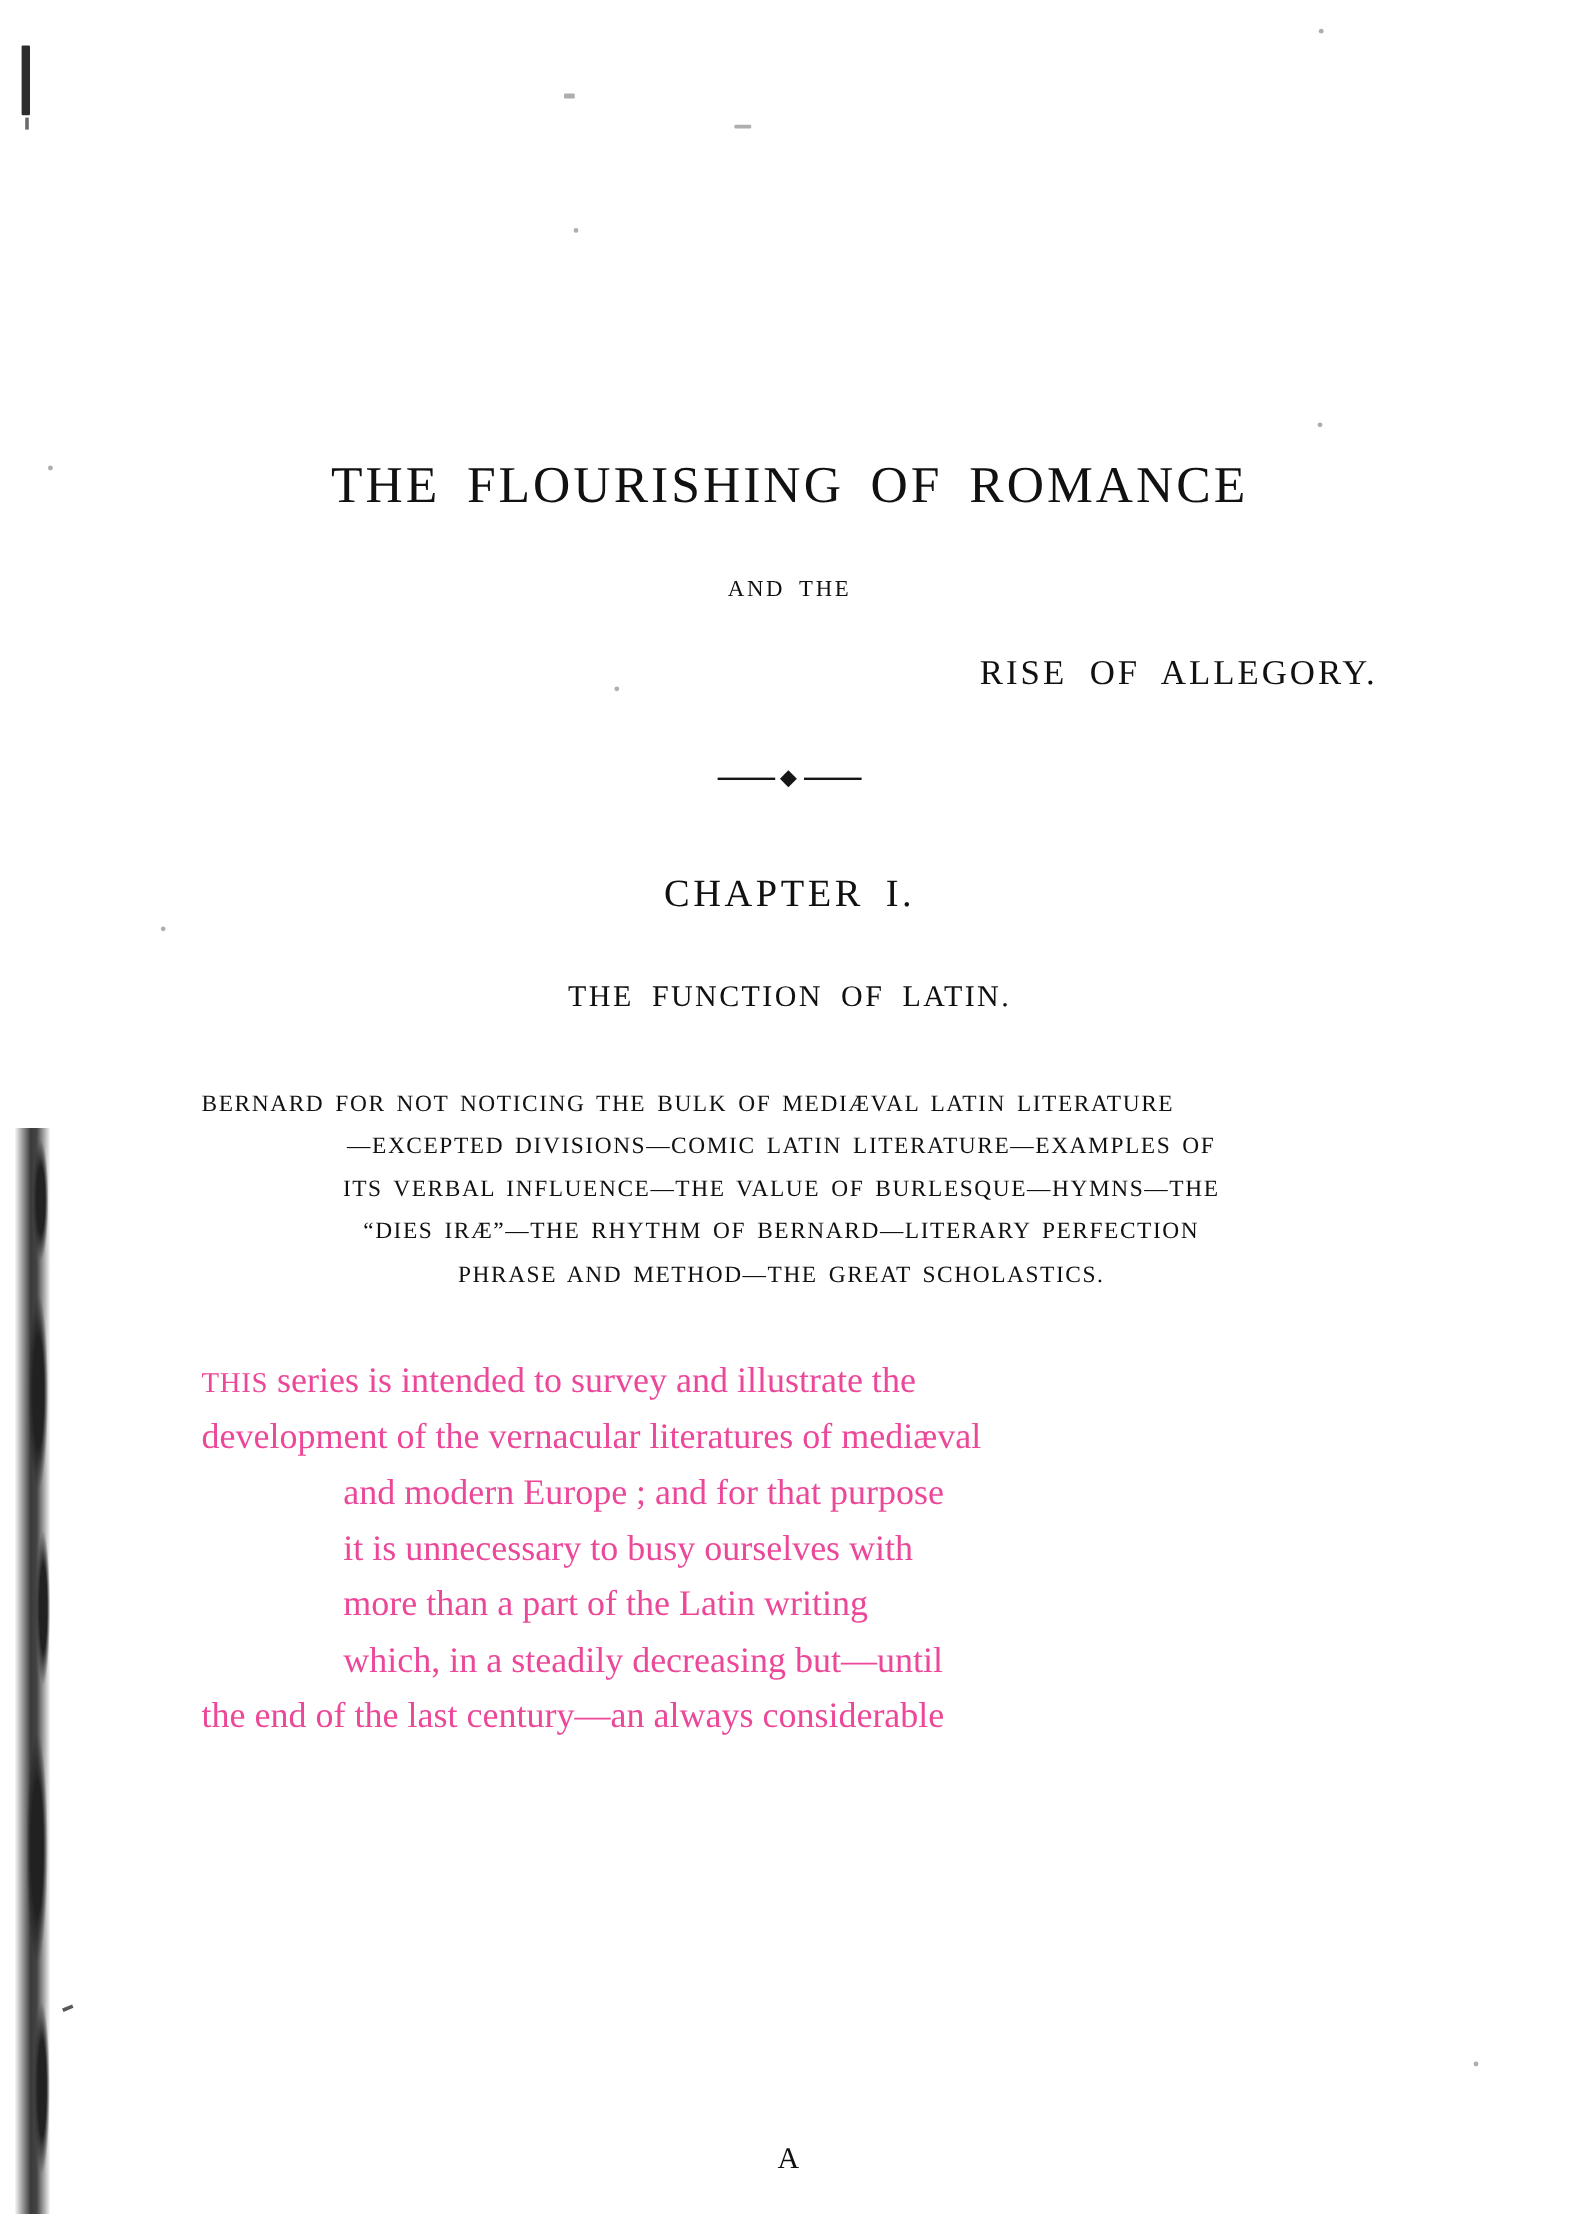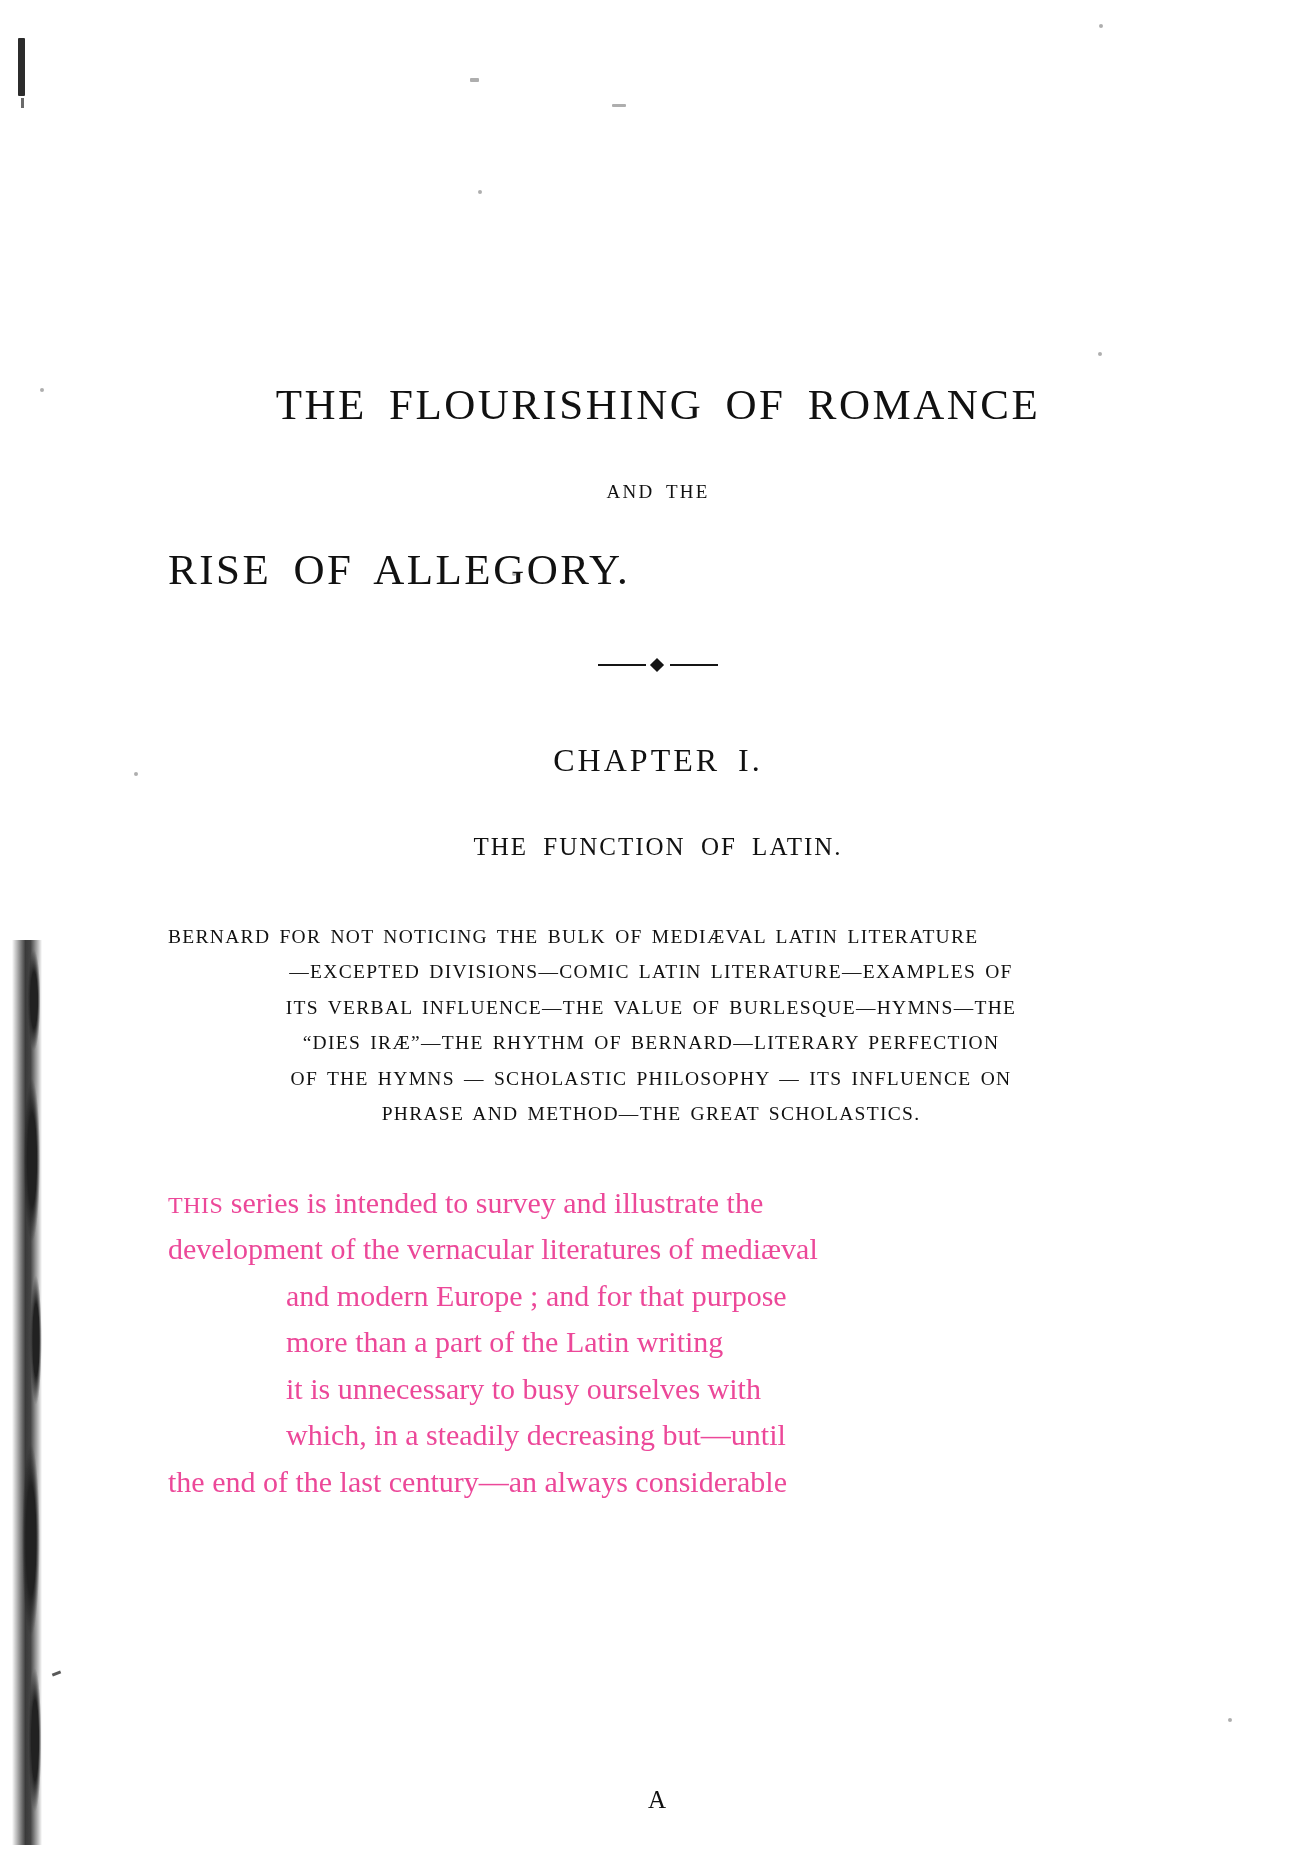--- a/index.html
+++ b/index.html
@@ -91,22 +91,22 @@
   }
   .title-and-the {
     margin-top: 52px;
     text-align: center;
     font-size: 19px;
     letter-spacing: 2.2px;
     word-spacing: 5px;
   }
   .title-sub {
     margin-top: 42px;
-    text-align: left;
-    font-size: 43px;
+    text-align: right;
+    font-size: 29px;
     letter-spacing: 2.5px;
     word-spacing: 9px;
   }
 
   .ornament {
     margin: 62px auto 0 auto;
     width: 120px;
     height: 18px;
     position: relative;
   }
@@ -236,33 +236,32 @@
     </div>
 
     <div class="chapter-label">CHAPTER I.</div>
     <div class="chapter-title">THE FUNCTION OF LATIN.</div>
 
     <div class="argument">
       <span class="line first">BERNARD FOR NOT NOTICING THE BULK OF MEDIÆVAL LATIN LITERATURE</span>
       <span class="line">—EXCEPTED DIVISIONS—COMIC LATIN LITERATURE—EXAMPLES OF</span>
       <span class="line">ITS VERBAL INFLUENCE—THE VALUE OF BURLESQUE—HYMNS—THE</span>
       <span class="line">“DIES IRÆ”—THE RHYTHM OF BERNARD—LITERARY PERFECTION</span>
-      <span class="line">OF THE HYMNS — SCHOLASTIC PHILOSOPHY — ITS INFLUENCE ON</span>
       <span class="line last">PHRASE AND METHOD—THE GREAT SCHOLASTICS.</span>
     </div>
 
     <div class="body-text">
       <span class="ln">
         <span class="smallcaps-lead">THIS</span>
         <span>series  is  intended  to  survey  and  illustrate  the</span>
       </span>
       <span class="ln">development  of  the  vernacular  literatures  of  mediæval</span>
       <span class="ln indented-block">and   modern   Europe ;  and   for   that   purpose</span>
+      <span class="ln indented-block">it   is   unnecessary   to   busy   ourselves   with</span>
       <span class="ln indented-block">more   than   a   part   of   the   Latin   writing</span>
-      <span class="ln indented-block">it   is   unnecessary   to   busy   ourselves   with</span>
       <span class="ln indented-block">which,  in  a  steadily  decreasing  but—until</span>
       <span class="ln">the  end  of  the  last  century—an  always  considerable</span>
     </div>
 
   </div>
 
 
   <div class="signature">A</div>
 
 </div>

